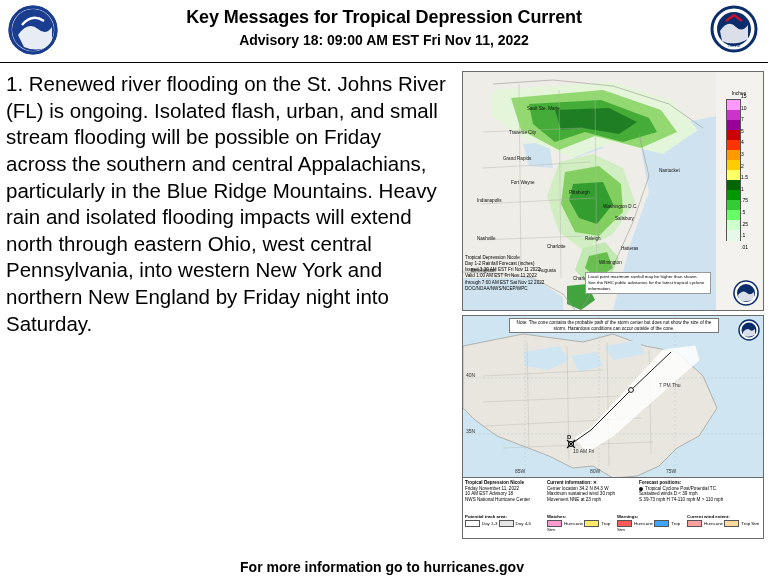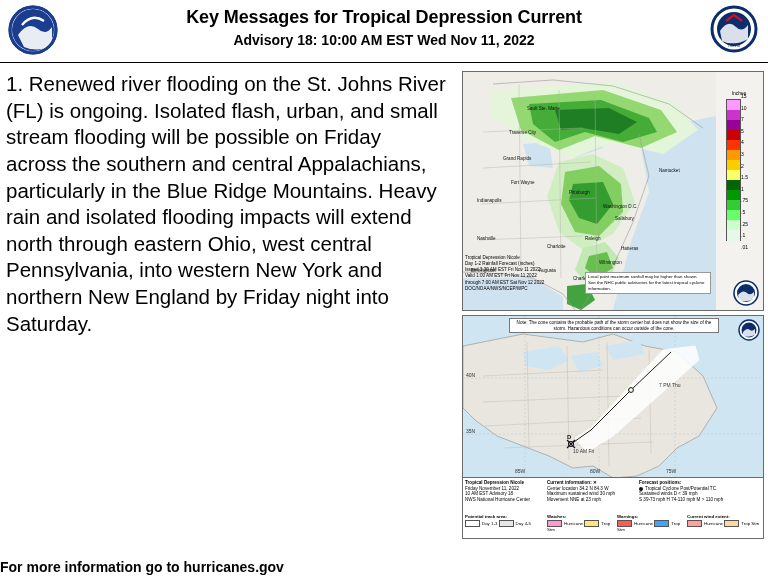--- a/index.html
+++ b/index.html
@@ -124,43 +124,43 @@
   }
   .cf-col{position:absolute;top:2px;}
   .cf-1{left:2px;width:78px;}
   .cf-2{left:84px;width:90px;}
   .cf-3{left:176px;width:122px;}
   .cf-title{font-weight:bold;}
   .legend-row{position:absolute;bottom:2px;left:2px;right:2px;height:22px;font-size:4.4px;}
   .swatch{display:inline-block;width:13px;height:5px;vertical-align:middle;border:1px solid #555;margin-right:2px;}
   .dot-sym{display:inline-block;width:4px;height:4px;border-radius:50%;background:#111;vertical-align:middle;margin-right:2px;}
   .footer{
-    position:absolute;left:0;bottom:8px;width:732px;
-    text-align:left;font-size:14px;font-weight:bold;
+    position:absolute;left:16px;bottom:8px;width:732px;
+    text-align:center;font-size:14px;font-weight:bold;
   }
   .storm-marker{position:absolute;font-size:7px;font-weight:bold;color:#111;}
 </style>
 </head>
 <body>
 
 <div class="header">
 
   <div class="logo-left">
     <svg width="50" height="50" viewBox="0 0 50 50">
       <circle cx="25" cy="25" r="23" fill="#ffffff" stroke="#1b3d8f" stroke-width="3"></circle>
       <path d="M25 4 A21 21 0 0 1 25 46 A21 21 0 0 1 25 4 Z" fill="#1b3d8f"></path>
       <path d="M10 30 Q20 16 30 24 Q38 31 44 22 L44 40 Q30 48 16 42 Z" fill="#ffffff" opacity="0.9"></path>
       <path d="M14 20 Q24 8 36 16" stroke="#ffffff" stroke-width="2.4" fill="none"></path>
       <circle cx="25" cy="25" r="23" fill="none" stroke="#1b3d8f" stroke-width="3"></circle>
     </svg>
   </div>
 
   <div class="header-titles">
     <div class="title">Key Messages for Tropical Depression Current</div>
-    <div class="subtitle">Advisory 18:  10:00 AM EST Wed Nov 11, 2022</div>
+    <div class="subtitle">Advisory 18:  09:00 AM EST Fri Nov 11, 2022</div>
   </div>
 
   <div class="logo-right">
     <svg width="48" height="48" viewBox="0 0 48 48">
       <circle cx="24" cy="24" r="22" fill="#ffffff" stroke="#0b2d6b" stroke-width="3"></circle>
       <circle cx="24" cy="24" r="17" fill="#0b2d6b"></circle>
       <path d="M10 26 Q18 14 26 22 Q32 28 38 20 L38 34 Q24 42 12 36 Z" fill="#ffffff" opacity=".85"></path>
       <path d="M16 16 L24 10 L32 16" stroke="#c8102e" stroke-width="2.5" fill="none"></path>
       <text x="24" y="42" font-size="5" fill="#0b2d6b" text-anchor="middle" font-family="Liberation Sans, sans-serif">NWS</text>
     </svg>

